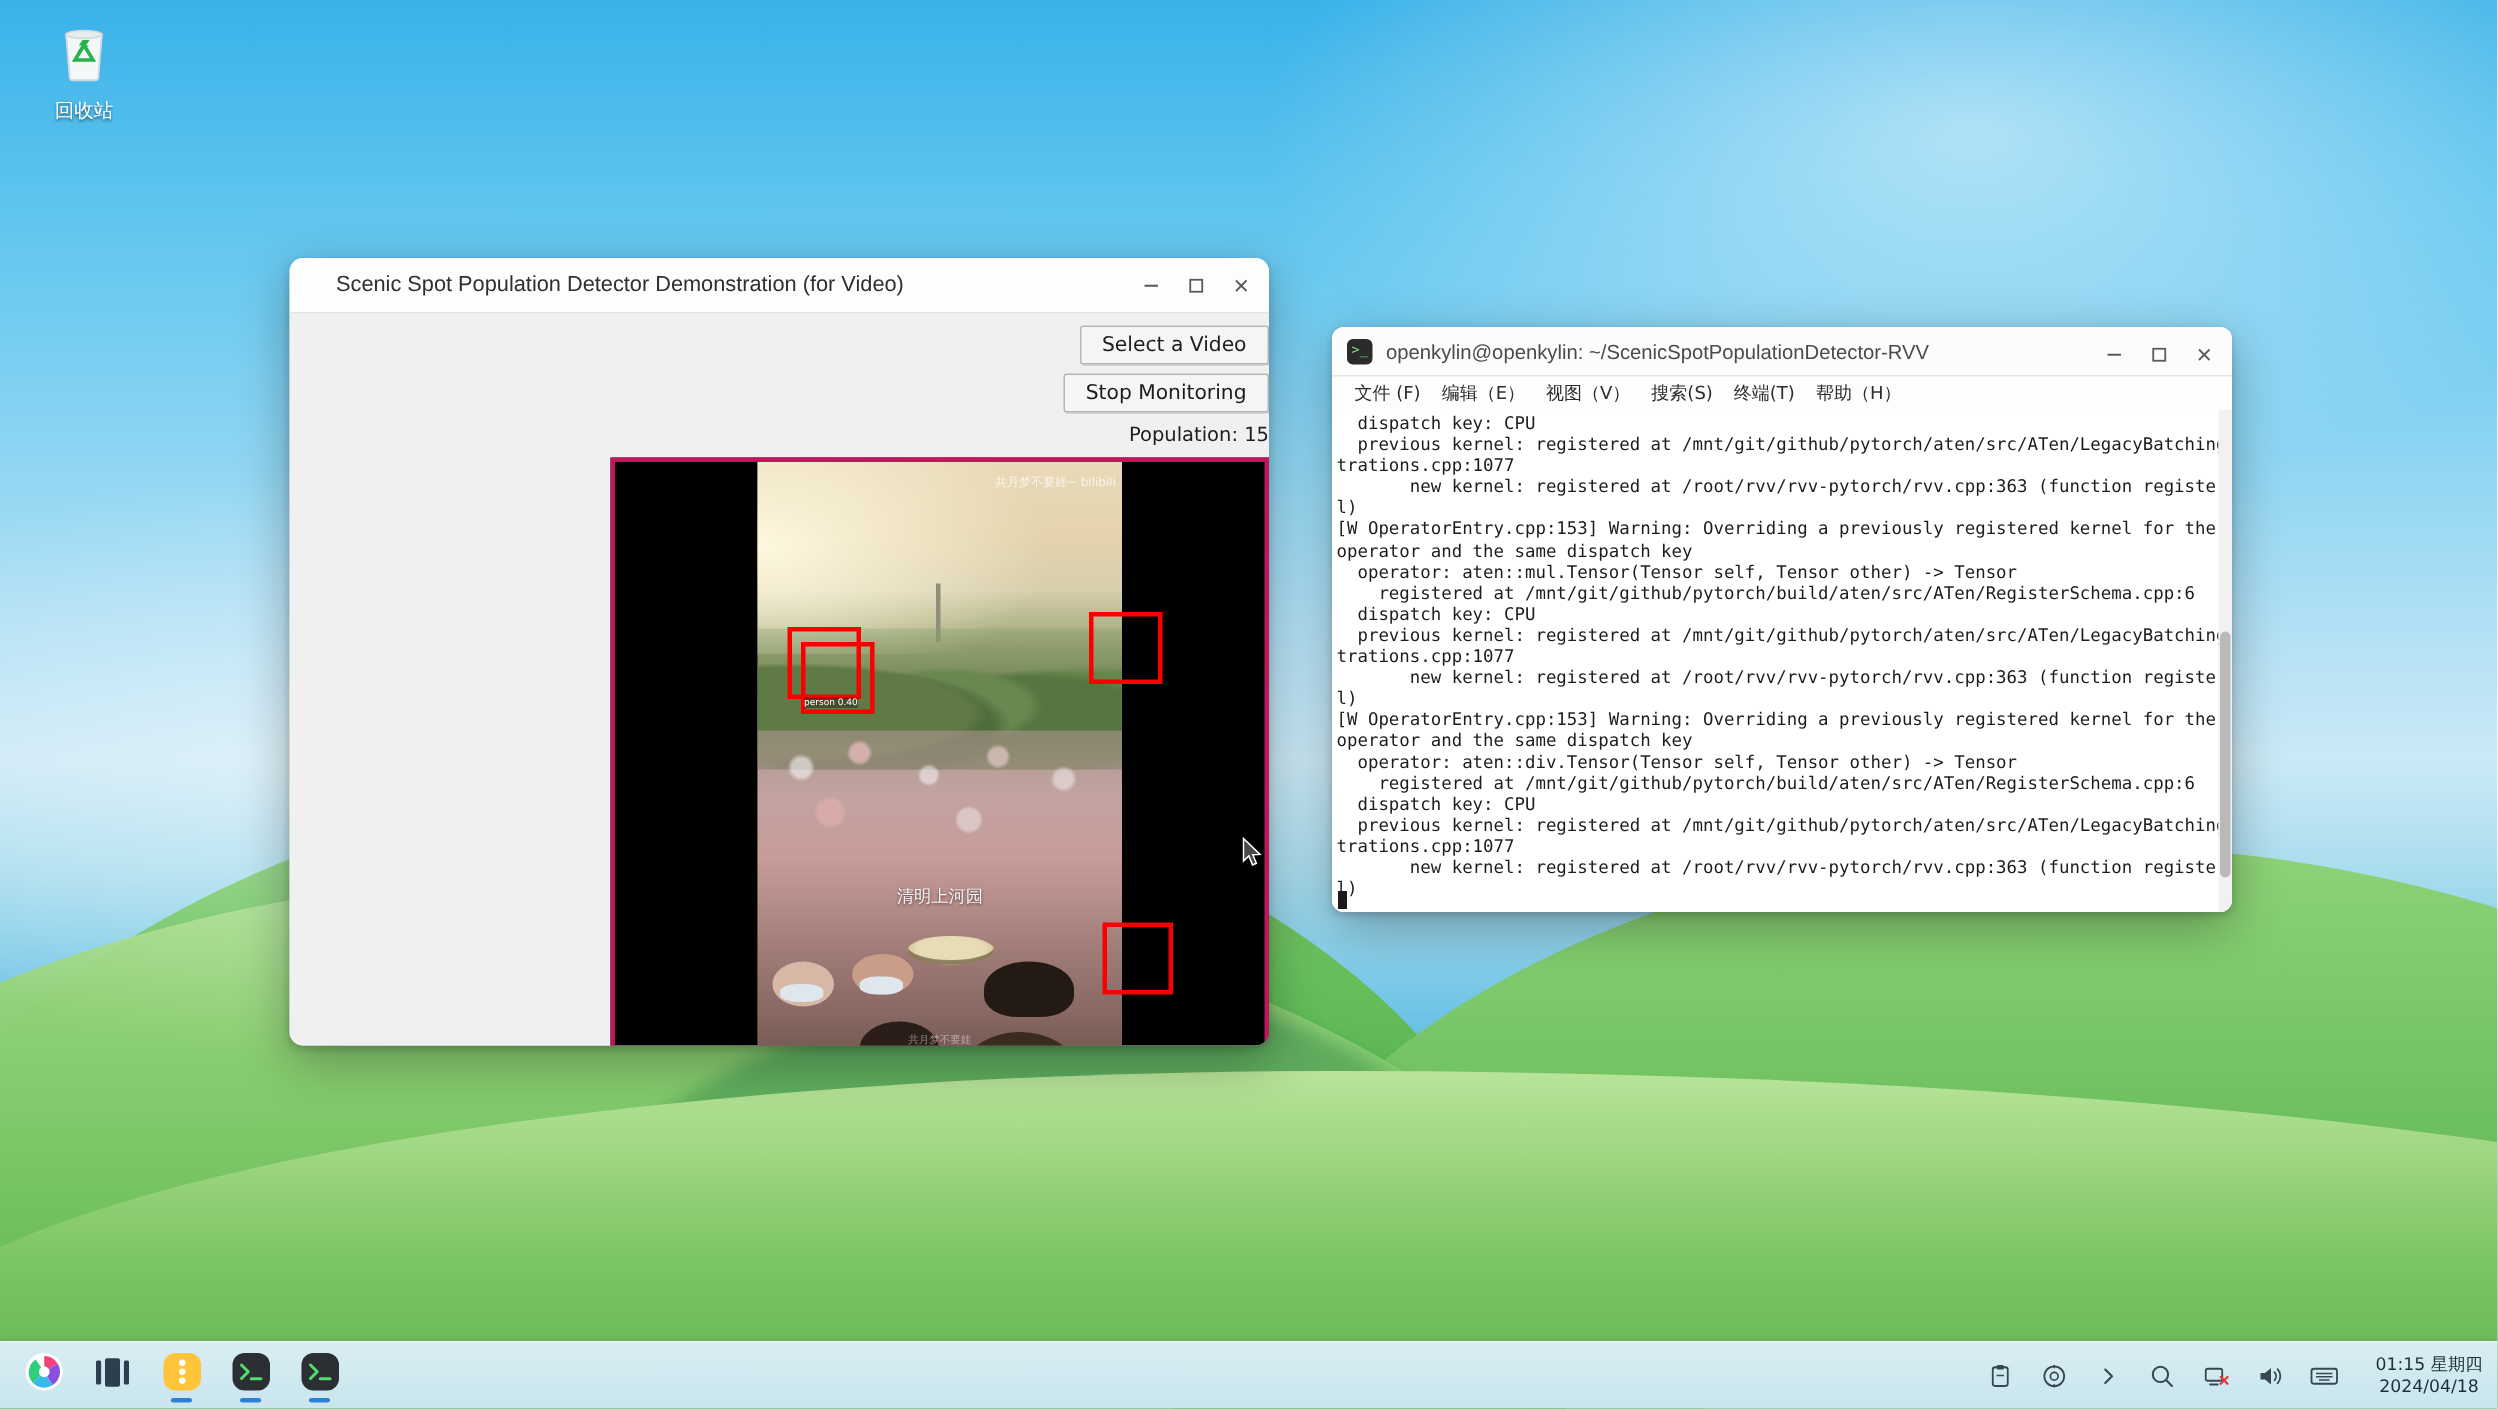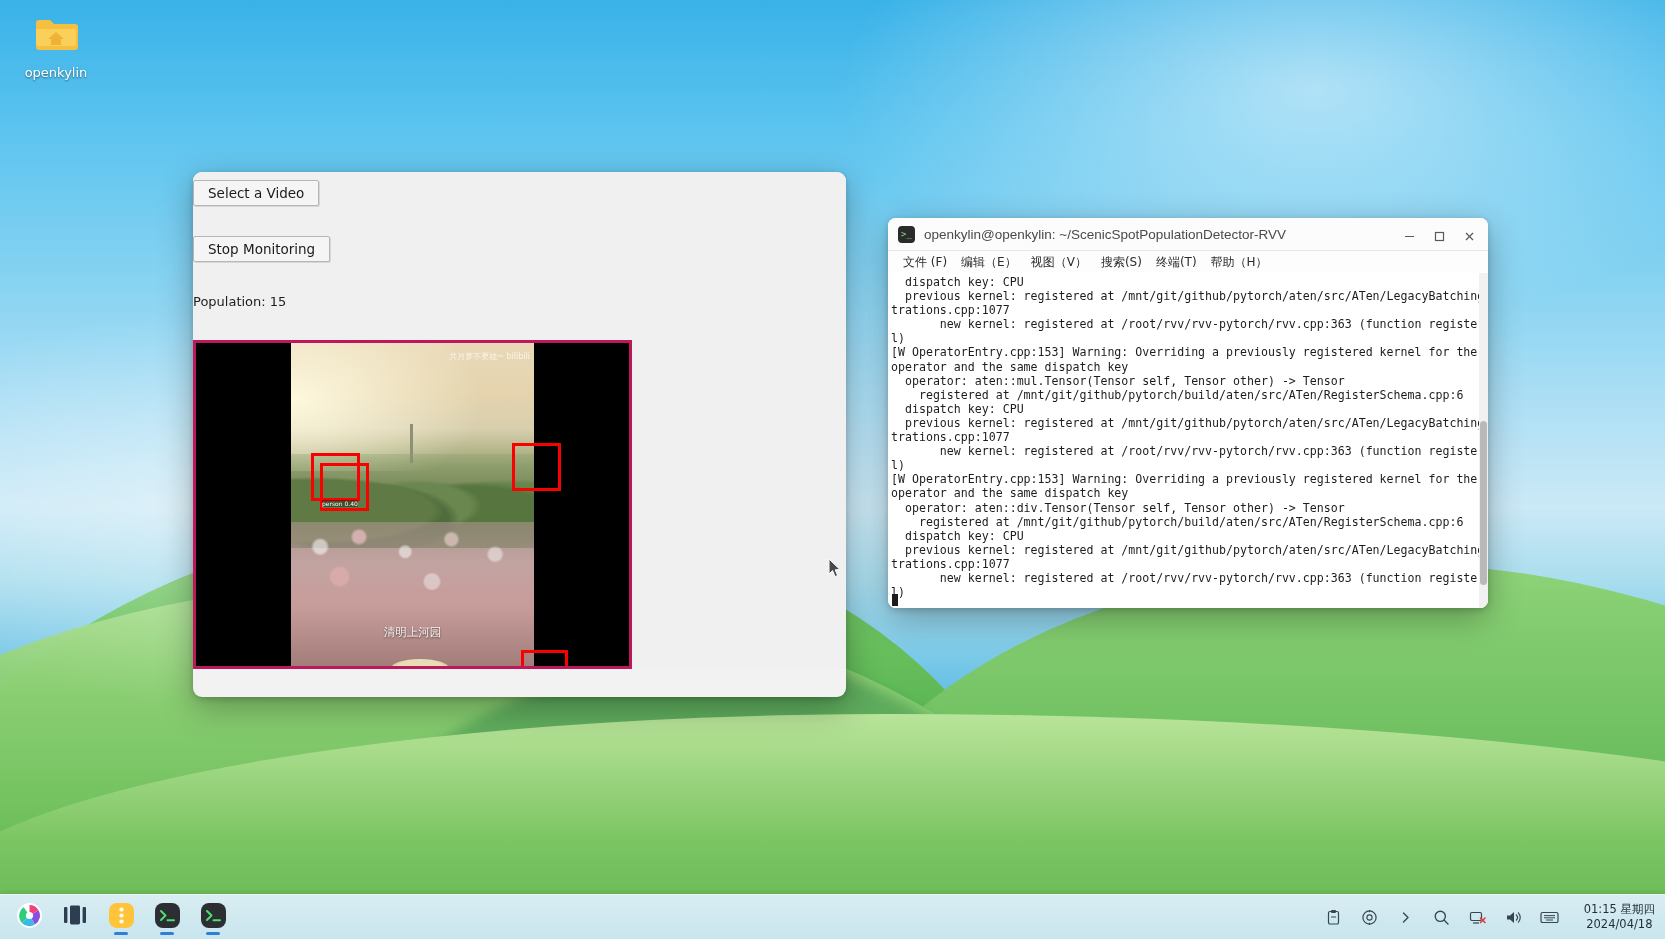--- a/index.html
+++ b/index.html
@@ -142,23 +142,22 @@
   #app-window {
     left: 193px; top: 172px;
     width: 653px; height: 525px;
   }
   #app-titlebar .title { margin-left: 31px; }
   #app-body {
     height: calc(100% - 36px);
     background: #f0f0f0;
     display: flex;
     flex-direction: column;
-    align-items: flex-start;
+    align-items: flex-end;
     padding-top: 8px;
-    gap: 24px;
   }
   .app-btn {
     background: #f5f5f5;
     border: 1px solid #b6b6b6;
     border-radius: 2px;
     padding: 4px 14px;
     font-size: 13.5px;
     color: #1b1b1b;
     cursor: pointer;
     box-shadow: 1px 1px 0 rgba(0,0,0,.10);
@@ -477,36 +476,58 @@
   <div class="hill" id="hill-far"></div>
   <div class="hill" id="hill-right"></div>
   <div class="hill" id="hill-mid"></div>
   <div class="hill" id="hill-shadow"></div>
   <div class="hill" id="hill-front"></div>
   <div class="glow" id="glow-left"></div>
 
   <div id="desktop-icons">
 
 
-
     <div class="desk-icon">
       <div class="glyph">
-        <svg width="44" height="36" viewBox="0 0 44 36">
-          <path d="M2 6 q0-3 3-3 h11 l4 4 h21 q3 0 3 3 v20 q0 3-3 3 h-36 q-3 0-3-3 z" fill="#f6bf3f"></path>
-          <path d="M2 12 h40 v14 q0 3-3 3 h-34 q-3 0-3-3 z" fill="#fbd05a"></path>
-          <path d="M22 15 l8 7 h-3 v6 h-10 v-6 h-3 z" fill="#e8a82b" opacity=".75"></path>
+        <svg width="38" height="40" viewBox="0 0 38 40">
+          <path d="M7 8 L31 8 L28.5 37 Q28.3 38.5 27 38.5 L11 38.5 Q9.7 38.5 9.5 37 Z" fill="#f4f7f8" stroke="#cfd8dc" stroke-width="1.2"></path>
+          <ellipse cx="19" cy="8" rx="12" ry="2.6" fill="#e6edf0" stroke="#cfd8dc" stroke-width="1"></ellipse>
+          <path d="M14 17 l3.5 -5 h-2.2 l2.6 -4 h5 l-2.6 4 h2.2 z" fill="#27b34a" transform="translate(1,4) scale(0.95)"></path>
+          <path d="M19 15 l6 10 h-12 z" fill="none" stroke="#27b34a" stroke-width="2.4"></path>
         </svg>
       </div>
-      <div class="label">openkylin</div>
+      <div class="label">回收站</div>
     </div>
 
+
   </div>
 
   <div class="window" id="app-window">
 
+    <div class="titlebar" id="app-titlebar">
+      <span class="title">Scenic Spot Population Detector Demonstration (for Video)</span>
+      <div class="winbtns">
+        <div class="winbtn">
+          <svg width="13" height="13" viewBox="0 0 13 13">
+              <line x1="2" y1="6.5" x2="11" y2="6.5" stroke="currentColor" stroke-width="1.2"></line>
+            </svg>
+        </div>
+        <div class="winbtn">
+          <svg width="13" height="13" viewBox="0 0 13 13">
+              <rect x="2.5" y="2.5" width="8" height="8" fill="none" stroke="currentColor" stroke-width="1.2"></rect>
+            </svg>
+        </div>
+        <div class="winbtn close">
+          <svg width="13" height="13" viewBox="0 0 13 13">
+              <line x1="3" y1="3" x2="10" y2="10" stroke="currentColor" stroke-width="1.2"></line>
+              <line x1="10" y1="3" x2="3" y2="10" stroke="currentColor" stroke-width="1.2"></line>
+            </svg>
+        </div>
+      </div>
+    </div>
 
     <div id="app-body">
       <button class="app-btn">Select a Video</button>
       <button class="app-btn">Stop Monitoring</button>
       <div id="population-label">Population: 15</div>
 
       <div id="video-canvas">
 
         <div id="video-frame">
           <div id="sky-glow"></div>

